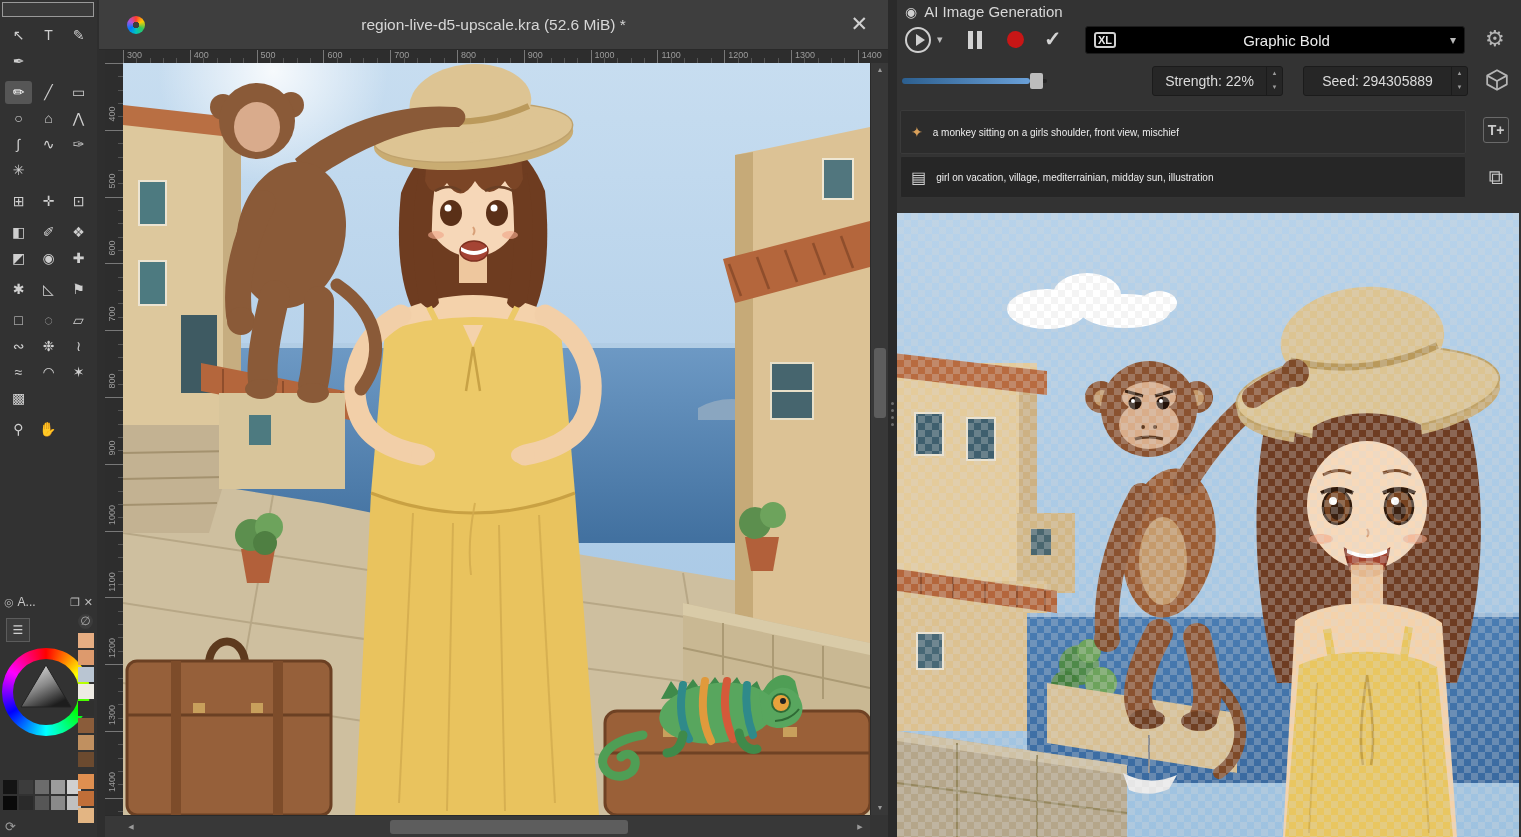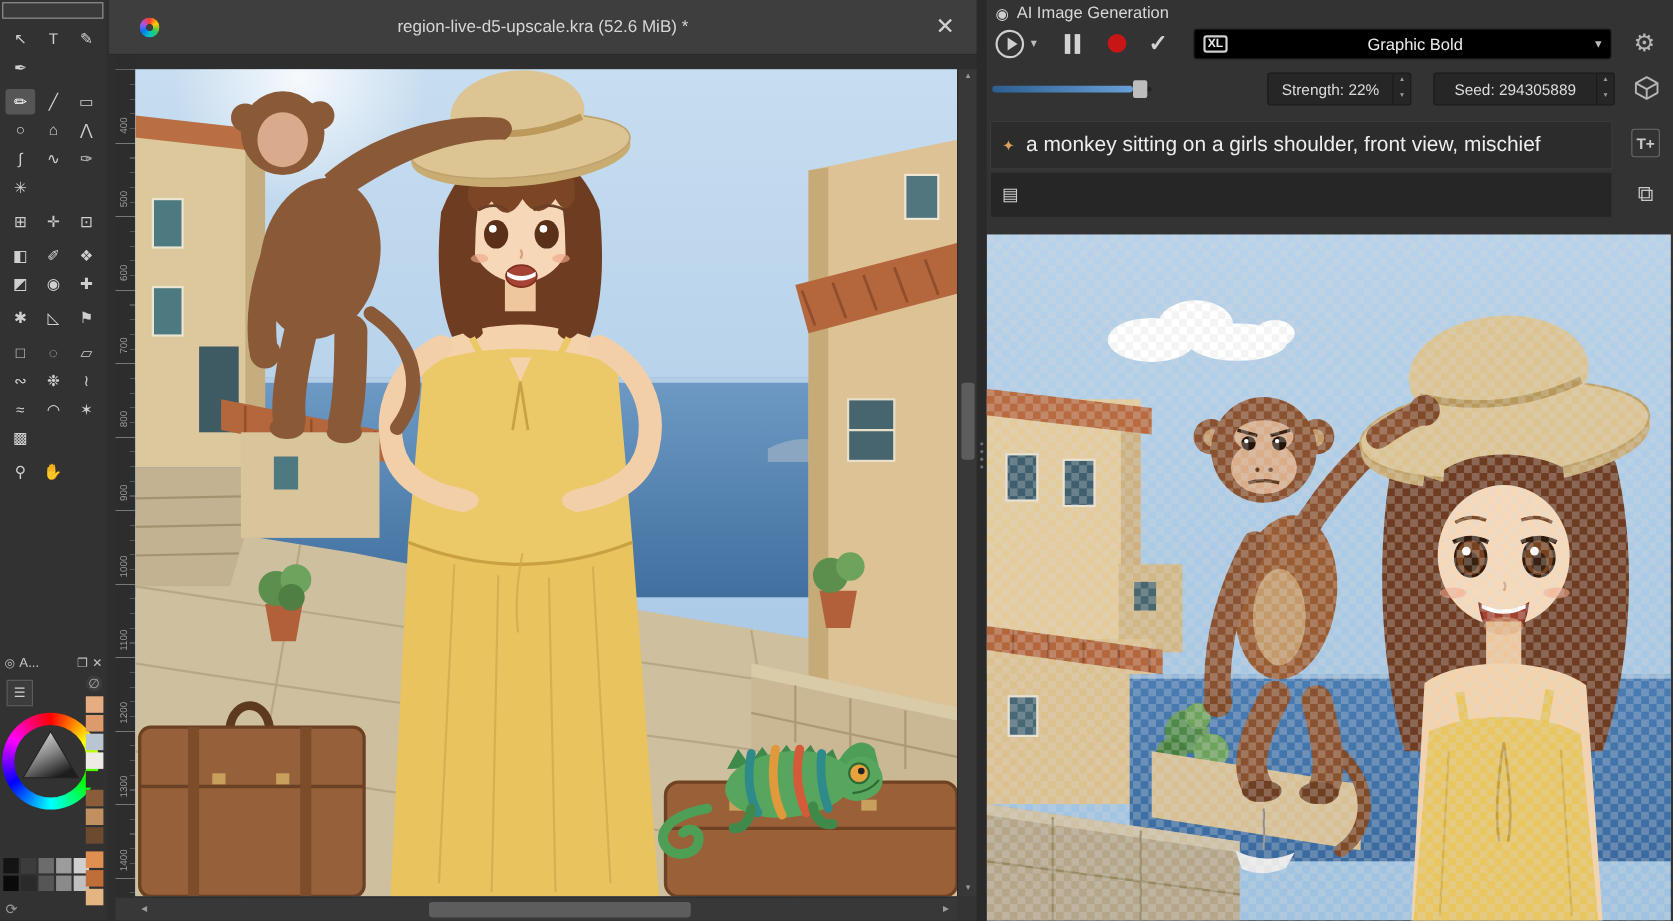--- a/index.html
+++ b/index.html
@@ -128,21 +128,21 @@
   .spin-strength { left:255px; width:131px; }
   .spin-seed { left:406px; width:165px; }
   .cube-btn { position:absolute; left:588px; top:2px; }
 
   .prompt { position:absolute; left:3px; width:566px; display:flex; align-items:center; gap:10px;
             padding:0 10px; border-radius:2px; }
   .prompt-1 { top:110px; height:44px; background:#2c2c2c; border:1px solid #3a3a3a; }
   .prompt-2 { top:156px; height:42px; background:#262626; border:1px solid #343434; }
   .prompt .picon1 { color:#d9a05a; font-size:14px; }
   .prompt .picon2 { color:#cfcfcf; font-size:16px; }
-  .prompt .ptext { font-size:19px; color:#ededed; white-space:nowrap; overflow:hidden; }
+  .prompt .ptext { font-size:10px; color:#ededed; white-space:nowrap; overflow:hidden; }
   .side-icon { position:absolute; left:583px; width:32px; height:30px; color:#c8c8c8; display:flex;
                align-items:center; justify-content:center; }
   .side-icon-1 { top:117px; font-size:14px; font-weight:bold; border:1px solid #6a6a6a; border-radius:3px;
                  width:26px; height:26px; left:586px; }
   .side-icon-2 { top:162px; font-size:20px; }
 
   .preview { position:absolute; left:0; top:213px; width:622px; height:624px; background:#2c2c2c; }
   .preview svg { display:block; }
 </style>
 </head>
@@ -261,20 +261,35 @@
     <div class="cd-refresh">⟳</div>
   </div>
 
   <div class="doc-titlebar">
     <div class="kra-wheel"></div>
     <div class="doc-title">region-live-d5-upscale.kra (52.6 MiB) *</div>
     <div class="doc-close">✕</div>
   </div>
 
   <div class="ruler-corner"></div>
+  <div class="ruler-h">
+      <div class="ticks"></div>
+      <span class="rh-num" style="left: 4px;">300</span>
+      <span class="rh-num" style="left: 70.8px;">400</span>
+      <span class="rh-num" style="left: 137.6px;">500</span>
+      <span class="rh-num" style="left: 204.4px;">600</span>
+      <span class="rh-num" style="left: 271.2px;">700</span>
+      <span class="rh-num" style="left: 338px;">800</span>
+      <span class="rh-num" style="left: 404.8px;">900</span>
+      <span class="rh-num" style="left: 471.6px;">1000</span>
+      <span class="rh-num" style="left: 538.4px;">1100</span>
+      <span class="rh-num" style="left: 605.2px;">1200</span>
+      <span class="rh-num" style="left: 672px;">1300</span>
+      <span class="rh-num" style="left: 738.8px;">1400</span>
+    </div>
   <div class="ruler-v">
       <div class="ticks"></div>
       <span class="rv-num" style="top: 46px;">400</span>
       <span class="rv-num" style="top: 112.8px;">500</span>
       <span class="rv-num" style="top: 179.6px;">600</span>
       <span class="rv-num" style="top: 246.4px;">700</span>
       <span class="rv-num" style="top: 313.2px;">800</span>
       <span class="rv-num" style="top: 380px;">900</span>
       <span class="rv-num" style="top: 446.8px;">1000</span>
       <span class="rv-num" style="top: 513.6px;">1100</span>
@@ -556,20 +571,21 @@
     </div>
 
     <div class="prompt prompt-1">
       <span class="picon1">✦</span>
       <span class="ptext">a monkey sitting on a girls shoulder, front view, mischief</span>
     </div>
     <div class="side-icon side-icon-1">T+</div>
 
     <div class="prompt prompt-2">
       <span class="picon2">▤</span>
+      <span class="ptext">girl on vacation, village, mediterrainian, midday sun, illustration</span>
     </div>
     <div class="side-icon side-icon-2">⧉</div>
 
     <div class="preview">
       <svg viewBox="0 0 622 624" width="622" height="624">
         <defs>
           <linearGradient id="psky" x1="0" y1="0" x2="0" y2="1">
             <stop offset="0" stop-color="#b7d2ea"></stop>
               <stop offset="1" stop-color="#9ec2e0"></stop>
           </linearGradient>

